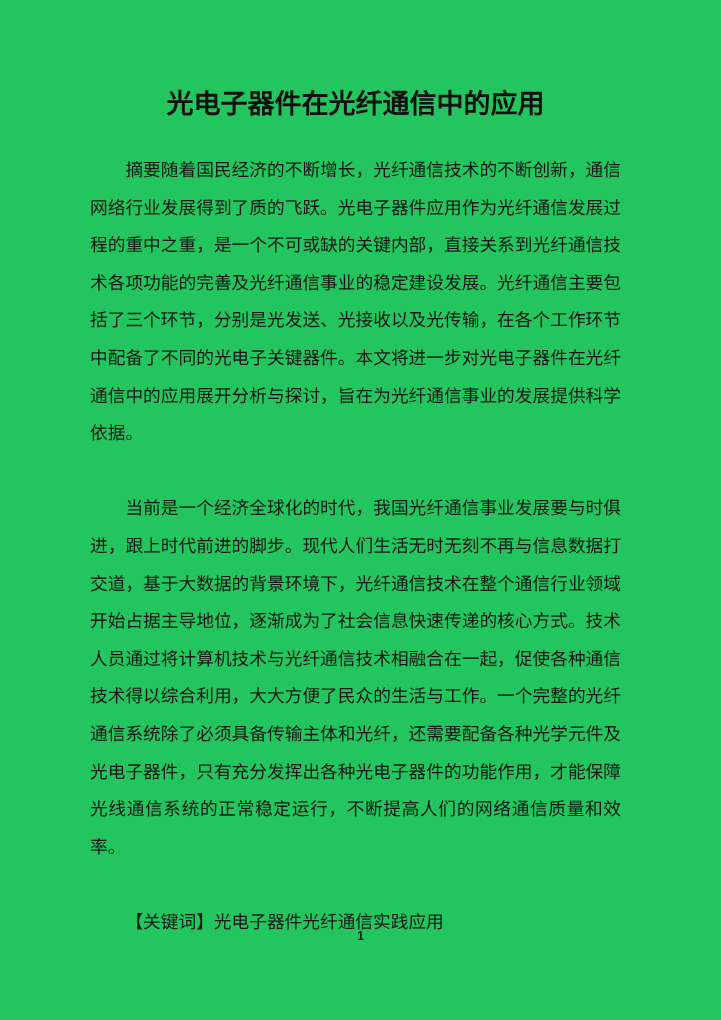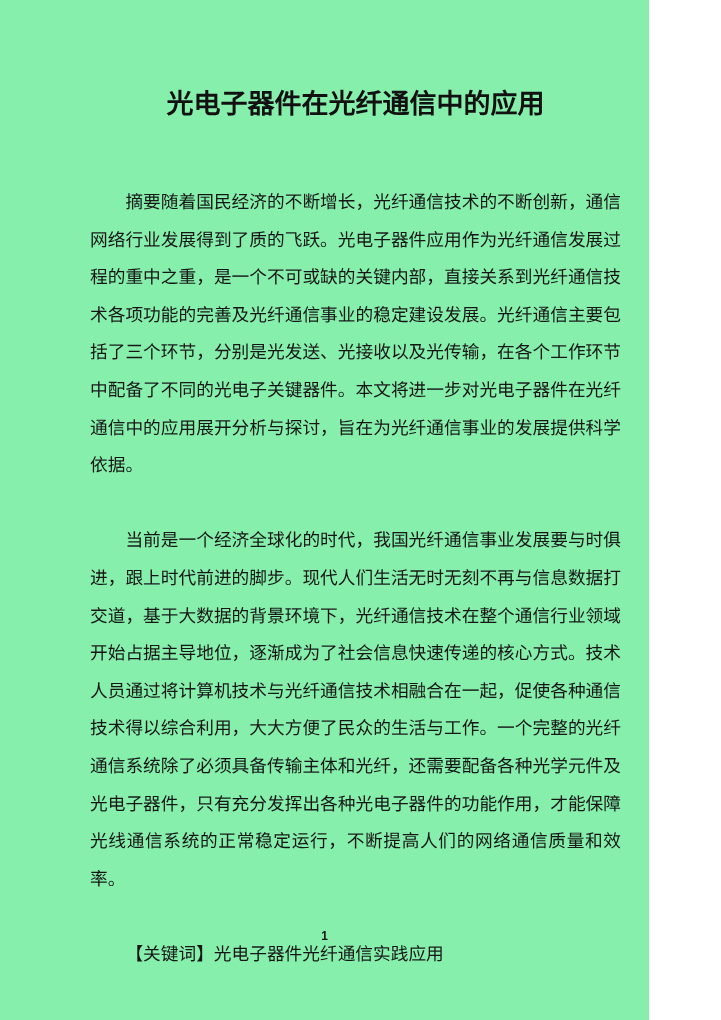--- a/index.html
+++ b/index.html
@@ -2,23 +2,23 @@
 <html lang="zh-CN"><head>
 <meta charset="utf-8">
 <style>
   html, body {
     margin: 0;
     padding: 0;
     background: #ffffff;
   }
   .page {
     position: relative;
-    width: 649px;
+    width: 721px;
     height: 1020px;
-    background: #86efac;
+    background: #22c55e;
     overflow: hidden;
     font-family: "Liberation Serif", "DejaVu Serif", serif;
     color: #161616;
   }
   .doc-content {
     position: absolute;
     left: 90px;
     top: 0;
     width: 531px;
   }
@@ -35,21 +35,21 @@
     margin: 0;
     font-size: 17.7px;
     line-height: 37.6px;
     text-align: justify;
     text-justify: inter-ideograph;
     text-indent: 2em;
     word-break: break-all;
     color: #161616;
   }
   p.abstract-para {
-    margin-top: 60px;
+    margin-top: 28px;
   }
   p.keywords-para {
     margin-top: 37.6px;
     text-align: left;
   }
   p.body-para {
     margin-top: 37.6px;
   }
   .page-number {
     position: absolute;

